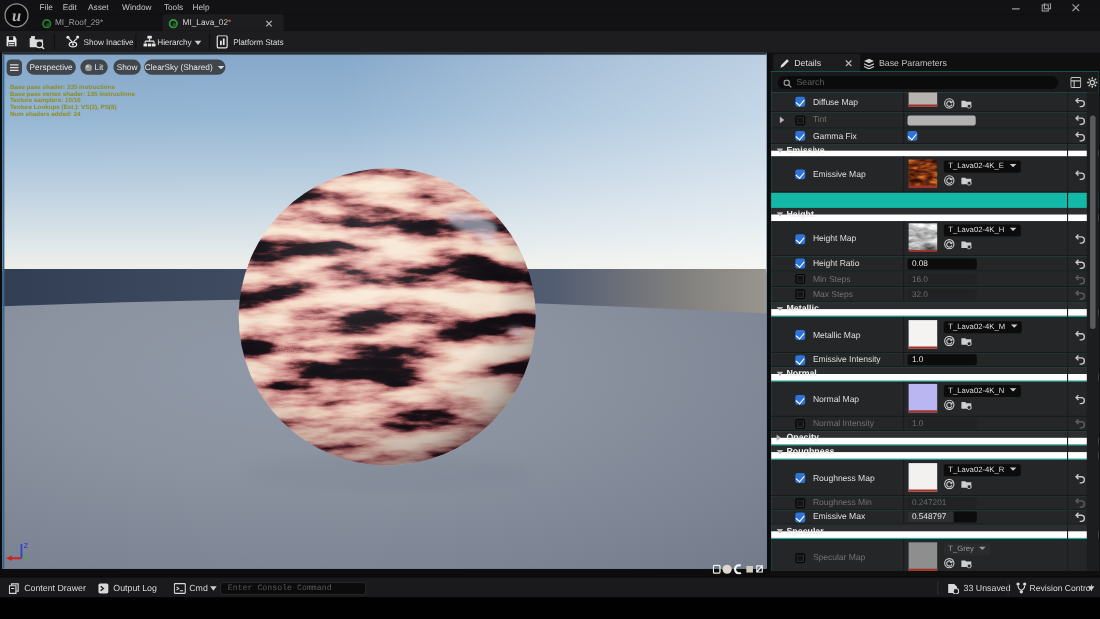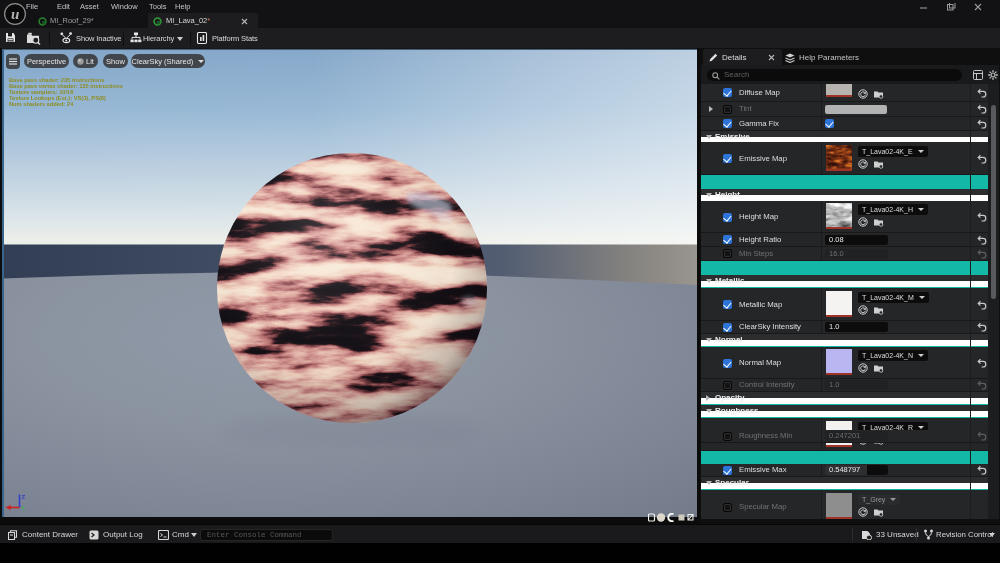--- a/index.html
+++ b/index.html
@@ -55,21 +55,21 @@
   .ssep { position:absolute; top:3px; height:13px; width:1px; background:#2c2c2e; }
   #blackstrip { position:absolute; left:0; top:543px; width:1000px; height:20px; background:#010101; }
   #conin { position:absolute; left:200px; top:3.5px; width:133px; height:12px; background:#0b0b0b; border:1px solid #262626; border-radius:3px;
      color:#585858; font-size:7.5px; line-height:11px; padding-left:6px; font-family:"Liberation Mono", monospace; }
 </style>
 </head>
 <body>
 <div id="app">
 
   <div id="menubar">
-    <span class="menuitem" style="left:26px">File</span>
+    <span class="menuitem" style="left:36px">File</span>
     <span class="menuitem" style="left:57px">Edit</span>
     <span class="menuitem" style="left:80px">Asset</span>
     <span class="menuitem" style="left:111px">Window</span>
     <span class="menuitem" style="left:149px">Tools</span>
     <span class="menuitem" style="left:175px">Help</span>
   </div>
   <svg class="abs" style="left:3px;top:2px;z-index:30" width="24" height="24" viewBox="0 0 24 24">
     <circle cx="12" cy="12" r="10.4" fill="#0a0a0a" stroke="#8e8e8e" stroke-width="1.2"></circle>
     <text x="12.2" y="16.8" font-family="Liberation Serif" font-size="15" font-style="italic" font-weight="bold" fill="#b4b4b4" text-anchor="middle">u</text>
   </svg>
@@ -274,21 +274,21 @@
       <svg class="abs" style="left:65px;top:5px" width="7" height="7" viewBox="0 0 7 7">
           <path d="M1,1 L6,6 M6,1 L1,6" stroke="#b5b5b5" stroke-width="1.1"></path>
         </svg>
     </div>
     <div id="ptab-layer">
       <svg class="abs" style="left:1px;top:3.5px" width="10" height="10" viewBox="0 0 10 10">
         <path d="M5 0.5 L9.5 2.5 L5 4.5 L0.5 2.5 Z" fill="#cfcfcf"></path>
         <path d="M0.5 5 L5 7 L9.5 5" fill="none" stroke="#cfcfcf" stroke-width="1.1"></path>
         <path d="M0.5 7.5 L5 9.5 L9.5 7.5" fill="none" stroke="#cfcfcf" stroke-width="1.1"></path>
       </svg>
-      <span class="abs" style="left:15px">Help Parameters</span>
+      <span class="abs" style="left:15px">Base Parameters</span>
     </div>
     <div id="pbody">
       <div id="searchrow">
         <div id="searchbox">Search</div>
         <svg class="abs" style="left:11px;top:7px" width="8" height="8" viewBox="0 0 8 8">
             <circle cx="3.2" cy="3.2" r="2.4" fill="none" stroke="#9a9a9a" stroke-width="1.1"></circle>
             <line x1="5" y1="5" x2="7.4" y2="7.4" stroke="#9a9a9a" stroke-width="1.1"></line>
           </svg>
         <svg class="abs" style="left:272px;top:5px" width="10" height="10" viewBox="0 0 10 10">
             <rect x="0.5" y="0.5" width="9" height="9" rx="1" fill="none" stroke="#c5c5c5"></rect>
@@ -420,20 +420,31 @@
             <span class="vline"></span>
             <span class="cbo" style="top:2px"></span>
             <span class="lbl off" style="top:1.5px">Min Steps</span>
             <span class="vfield dis" style="top:1.5px">
               <span class="abs" style="left:4px">16.0</span>
             </span>
             <svg class="rst" style="top:1.5px" width="10" height="10" viewBox="0 0 10 10">
               <path d="M3.4 1.2 L1.2 3.4 L3.4 5.6 M1.6 3.4 H6 a2.8 2.8 0 0 1 0 5.6 H4.5" fill="none" stroke="#5e5e5e" stroke-width="1.2"></path>
             </svg>
           </div>
+          <div class="prow" style="top:177px;height:14px">
+            <span class="vline"></span>
+            <span class="cbo" style="top:2px"></span>
+            <span class="lbl off" style="top:1.5px">Max Steps</span>
+            <span class="vfield dis" style="top:1.5px">
+              <span class="abs" style="left:4px">32.0</span>
+            </span>
+            <svg class="rst" style="top:1.5px" width="10" height="10" viewBox="0 0 10 10">
+              <path d="M3.4 1.2 L1.2 3.4 L3.4 5.6 M1.6 3.4 H6 a2.8 2.8 0 0 1 0 5.6 H4.5" fill="none" stroke="#5e5e5e" stroke-width="1.2"></path>
+            </svg>
+          </div>
           <div class="hdr" style="top:191px;height:12px">
             <span class="tri" style="top:3.5px"></span>
             <span class="htxt">Metallic</span>
           </div>
           <div class="prow" style="top:204px;height:33px">
             <span class="vline"></span>
             <span class="cb" style="top:12px"></span>
             <span class="lbl" style="top:11.5px">Metallic Map</span>
             <span class="thumb" style="top:2.5px;background:#f4f3f2"></span>
             <span class="ddrop" style="top:3.5px;">T_Lava02-4K_M <span class="chev"></span></span>
@@ -444,21 +455,21 @@
               <path d="M16 2.5 h3.5 l1 1 h4.5 v5 h-9 z" fill="#cfcfcf"></path>
               <circle cx="23" cy="7.5" r="1.8" fill="#242628" stroke="#cfcfcf" stroke-width="0.8"></circle>
             </svg>
             <svg class="rst" style="top:11.5px" width="10" height="10" viewBox="0 0 10 10">
               <path d="M3.4 1.2 L1.2 3.4 L3.4 5.6 M1.6 3.4 H6 a2.8 2.8 0 0 1 0 5.6 H4.5" fill="none" stroke="#c8c8c8" stroke-width="1.2"></path>
             </svg>
           </div>
           <div class="prow" style="top:237px;height:13px">
             <span class="vline"></span>
             <span class="cb" style="top:1.5px"></span>
-            <span class="lbl" style="top:1px">ClearSky Intensity</span>
+            <span class="lbl" style="top:1px">Emissive Intensity</span>
             <span class="vfield" style="top:1px">
               <span class="abs" style="left:4px">1.0</span>
             </span>
             <svg class="rst" style="top:1px" width="10" height="10" viewBox="0 0 10 10">
               <path d="M3.4 1.2 L1.2 3.4 L3.4 5.6 M1.6 3.4 H6 a2.8 2.8 0 0 1 0 5.6 H4.5" fill="none" stroke="#c8c8c8" stroke-width="1.2"></path>
             </svg>
           </div>
           <div class="hdr" style="top:250px;height:12px">
             <span class="tri" style="top:3.5px"></span>
             <span class="htxt">Normal</span>
@@ -476,21 +487,21 @@
               <path d="M16 2.5 h3.5 l1 1 h4.5 v5 h-9 z" fill="#cfcfcf"></path>
               <circle cx="23" cy="7.5" r="1.8" fill="#242628" stroke="#cfcfcf" stroke-width="0.8"></circle>
             </svg>
             <svg class="rst" style="top:11px" width="10" height="10" viewBox="0 0 10 10">
               <path d="M3.4 1.2 L1.2 3.4 L3.4 5.6 M1.6 3.4 H6 a2.8 2.8 0 0 1 0 5.6 H4.5" fill="none" stroke="#c8c8c8" stroke-width="1.2"></path>
             </svg>
           </div>
           <div class="prow" style="top:295px;height:13px">
             <span class="vline"></span>
             <span class="cbo" style="top:1.5px"></span>
-            <span class="lbl off" style="top:1px">Control Intensity</span>
+            <span class="lbl off" style="top:1px">Normal Intensity</span>
             <span class="vfield dis" style="top:1px">
               <span class="abs" style="left:4px">1.0</span>
             </span>
             <svg class="rst" style="top:1px" width="10" height="10" viewBox="0 0 10 10">
               <path d="M3.4 1.2 L1.2 3.4 L3.4 5.6 M1.6 3.4 H6 a2.8 2.8 0 0 1 0 5.6 H4.5" fill="none" stroke="#5e5e5e" stroke-width="1.2"></path>
             </svg>
           </div>
           <div class="hdr" style="top:321px;height:12px">
             <span class="tri" style="top:3.5px"></span>
             <span class="htxt">Roughness</span>
@@ -509,21 +520,21 @@
               <circle cx="5" cy="5" r="4.2" fill="none" stroke="#cfcfcf" stroke-width="1"></circle>
               <path d="M7.2 4.2 a2.4 2.4 0 1 0 0.2 1.6" fill="none" stroke="#cfcfcf" stroke-width="1"></path>
               <path d="M7.8 2.6 l-0.4 2 -1.9 -0.5" fill="none" stroke="#cfcfcf" stroke-width="0.9"></path>
               <path d="M16 2.5 h3.5 l1 1 h4.5 v5 h-9 z" fill="#cfcfcf"></path>
               <circle cx="23" cy="7.5" r="1.8" fill="#242628" stroke="#cfcfcf" stroke-width="0.8"></circle>
             </svg>
             <svg class="rst" style="top:11.5px" width="10" height="10" viewBox="0 0 10 10">
               <path d="M3.4 1.2 L1.2 3.4 L3.4 5.6 M1.6 3.4 H6 a2.8 2.8 0 0 1 0 5.6 H4.5" fill="none" stroke="#c8c8c8" stroke-width="1.2"></path>
             </svg>
           </div>
-          <div class="prow" style="top:346px;height:13px">
+          <div class="prow" style="top:367px;height:13px">
             <span class="vline"></span>
             <span class="cbo" style="top:1.5px"></span>
             <span class="lbl off" style="top:1px">Roughness Min</span>
             <span class="vfield dis" style="top:1px">
               <span class="abs" style="left:4px">0.247201</span>
             </span>
             <svg class="rst" style="top:1px" width="10" height="10" viewBox="0 0 10 10">
               <path d="M3.4 1.2 L1.2 3.4 L3.4 5.6 M1.6 3.4 H6 a2.8 2.8 0 0 1 0 5.6 H4.5" fill="none" stroke="#5e5e5e" stroke-width="1.2"></path>
             </svg>
           </div>

